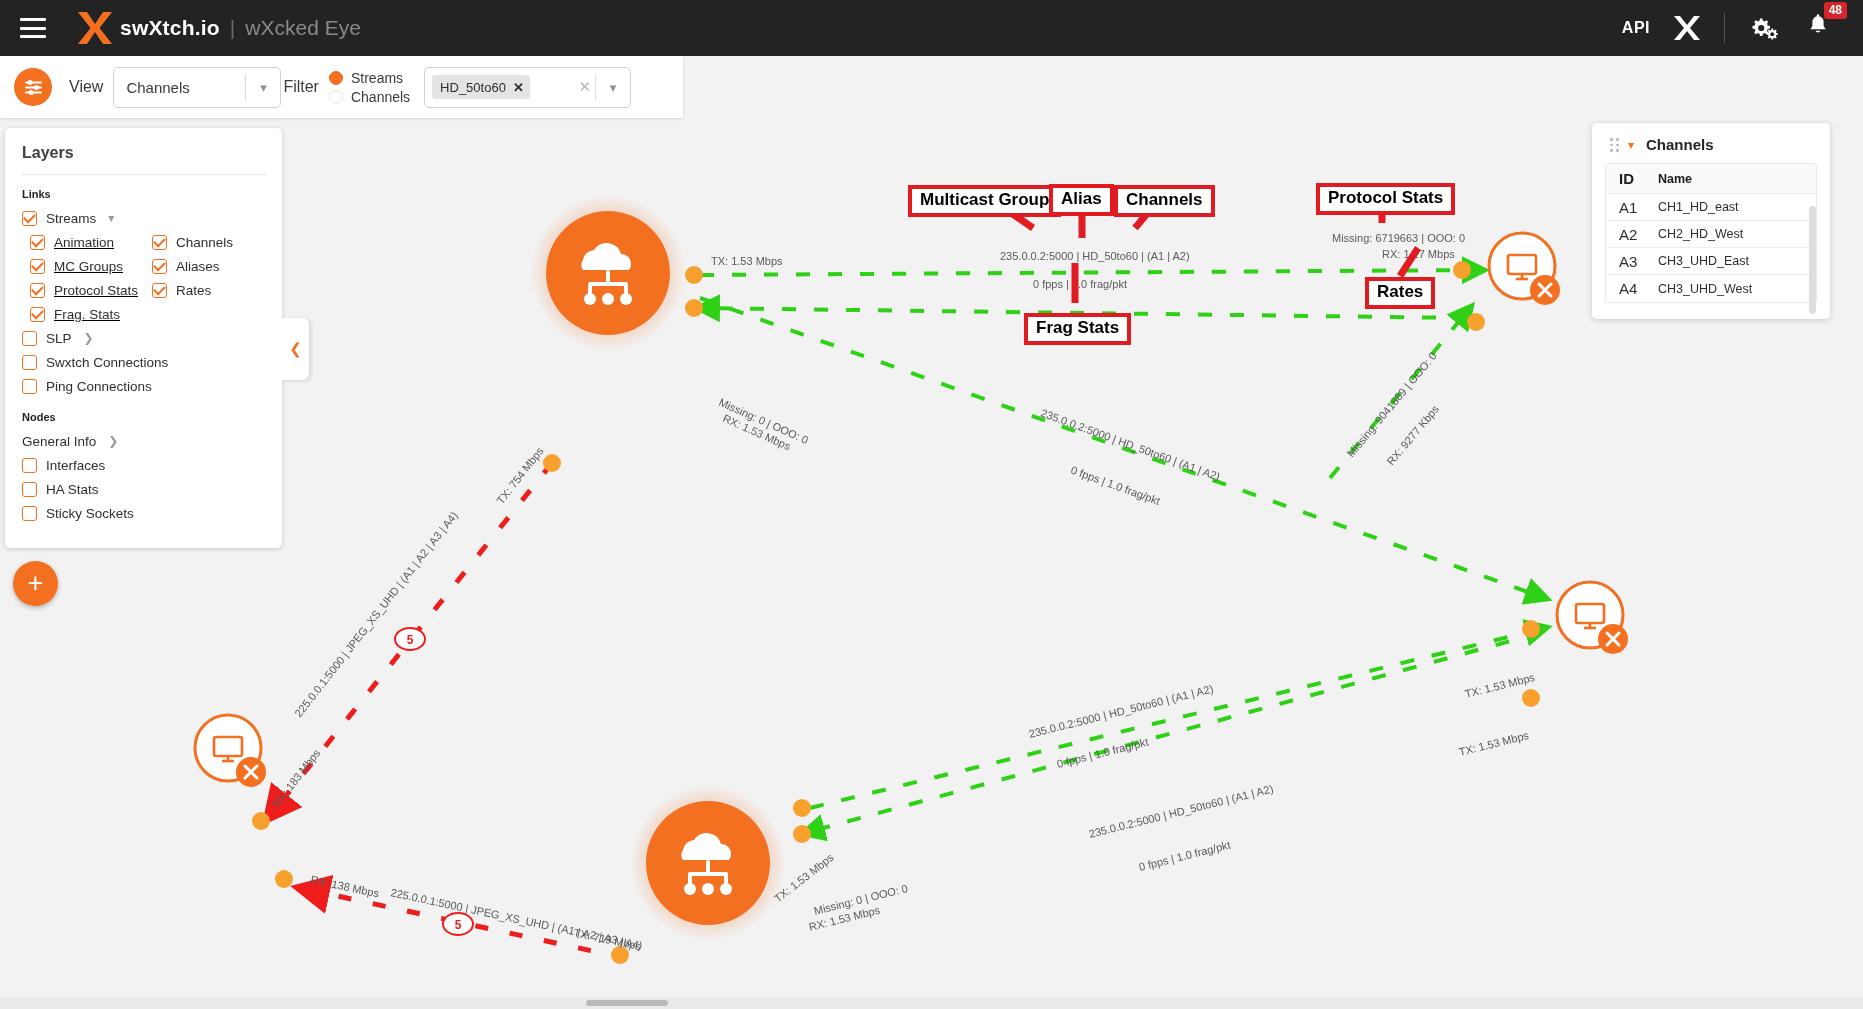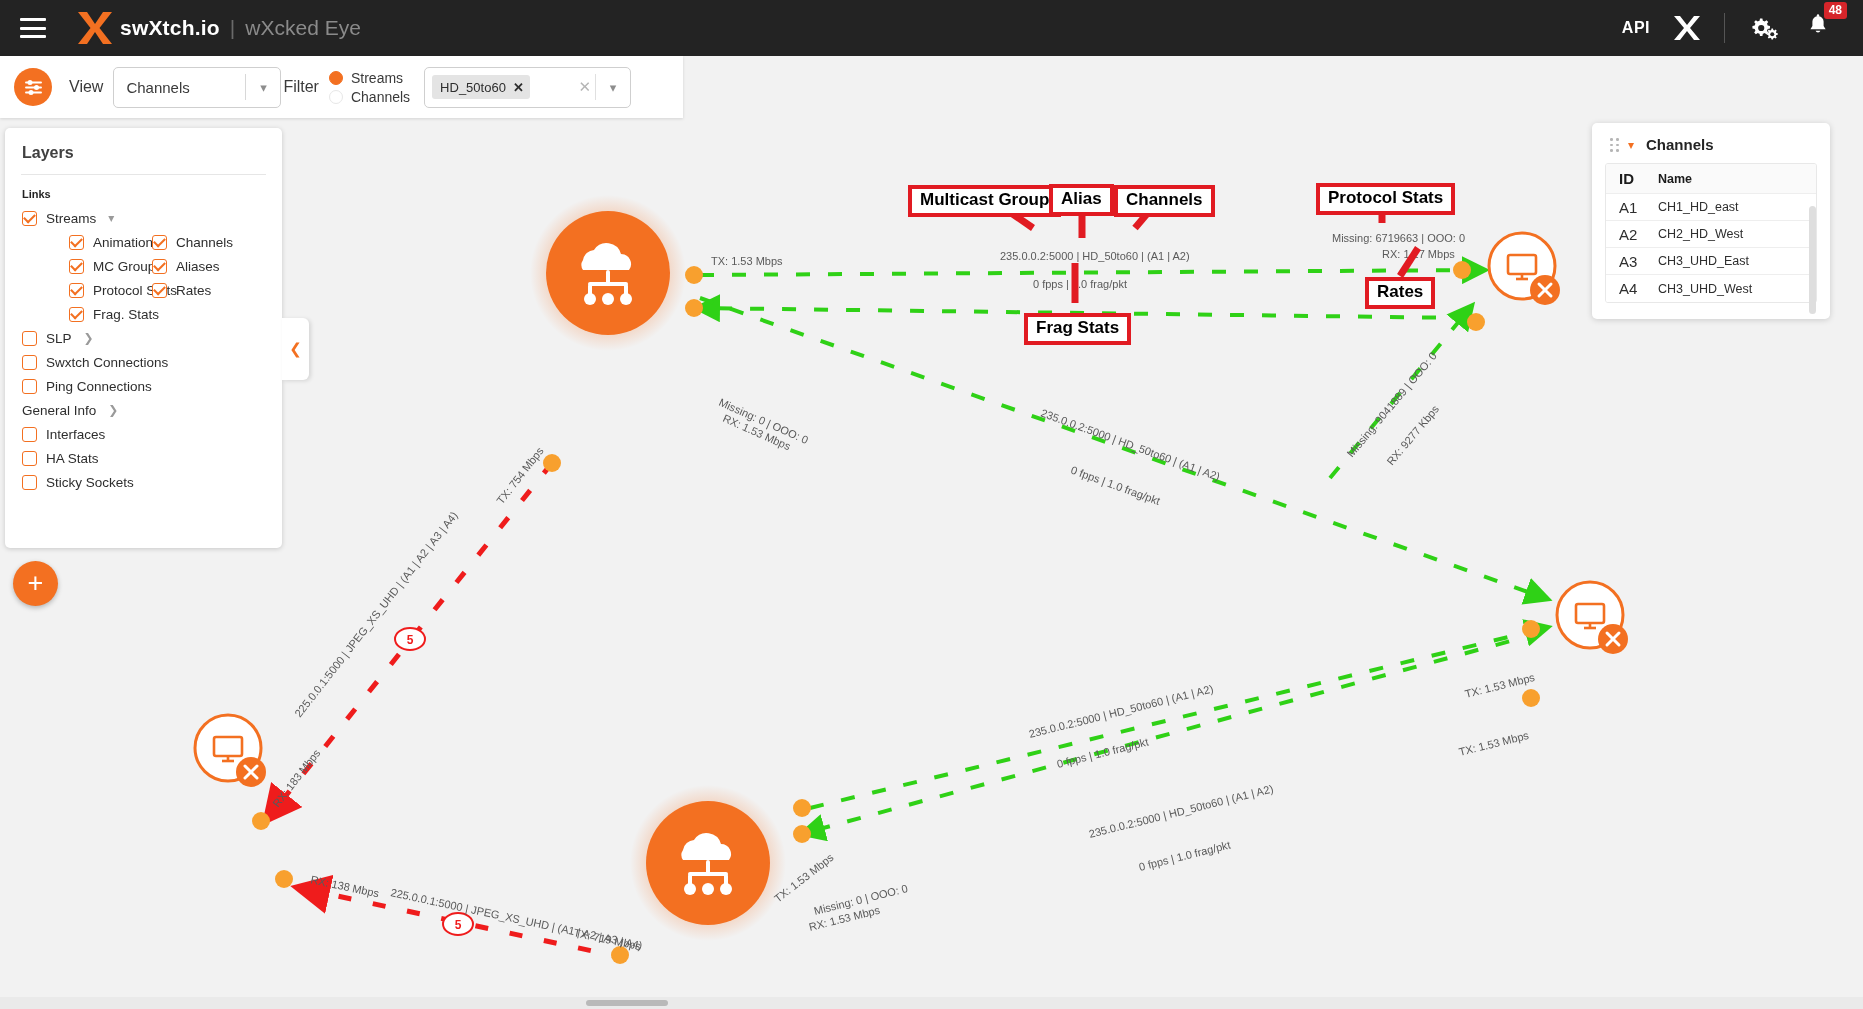--- a/index.html
+++ b/index.html
@@ -72,21 +72,21 @@
 
   
   .layers {
     position:absolute; left:5px; top:128px; width: 277px; height: 420px; background:#fff;
     border-radius: 5px; box-shadow: 0 1px 5px rgba(0,0,0,.18); padding: 0 0 8px 0;
   }
   .layers-title { font-size: 16px; font-weight: bold; color:#404040; padding: 16px 0 12px 17px; }
   .hr { height:1px; background:#e6e6e6; margin: 0 16px; }
   .sec-h { font-size: 11px; font-weight: bold; color:#242424; padding: 13px 8px 6px 17px;}
   .row { display:flex; align-items:center; height: 24px; padding-left: 17px; cursor:pointer;}
-  .row.ind { padding-left: 64px; }
+  .row.ind { padding-left: 25px; text-decoration: underline; }
   .cb { width:15px; height:15px; border:1.6px solid #f37021; border-radius:3px; background:#fff;
         display:flex; align-items:center; justify-content:center; flex:0 0 auto;}
   .cb.on:after { content:""; display:block; width:9px; height:5px; border-left:2.2px solid #f37021;
         border-bottom:2.2px solid #f37021; transform: rotate(-45deg) translate(1px,-1px); }
   .row-txt { font-size: 13.5px; color:#2e2e2e; margin-left: 9px; white-space:nowrap;}
   .chev { color:#9a9a9a; font-size: 12px; margin-left: 12px; }
   .grid2 { display:grid; grid-template-columns: 130px 130px; }
   .gi { font-size: 13.5px; color:#2e2e2e; padding-left:17px; display:flex; align-items:center; height:24px;}
 
   .fab-add {
@@ -278,20 +278,21 @@
     </div>
     <div class="row">
       <div class="cb"></div>
       <div class="row-txt">Swxtch Connections</div>
     </div>
     <div class="row">
       <div class="cb"></div>
       <div class="row-txt">Ping Connections</div>
     </div>
 
+    <div class="sec-h">Nodes</div>
     <div class="gi">
       <span>General Info</span>
       <span class="chev">❯</span>
     </div>
     <div class="row">
       <div class="cb"></div>
       <div class="row-txt">Interfaces</div>
     </div>
     <div class="row">
       <div class="cb"></div>

